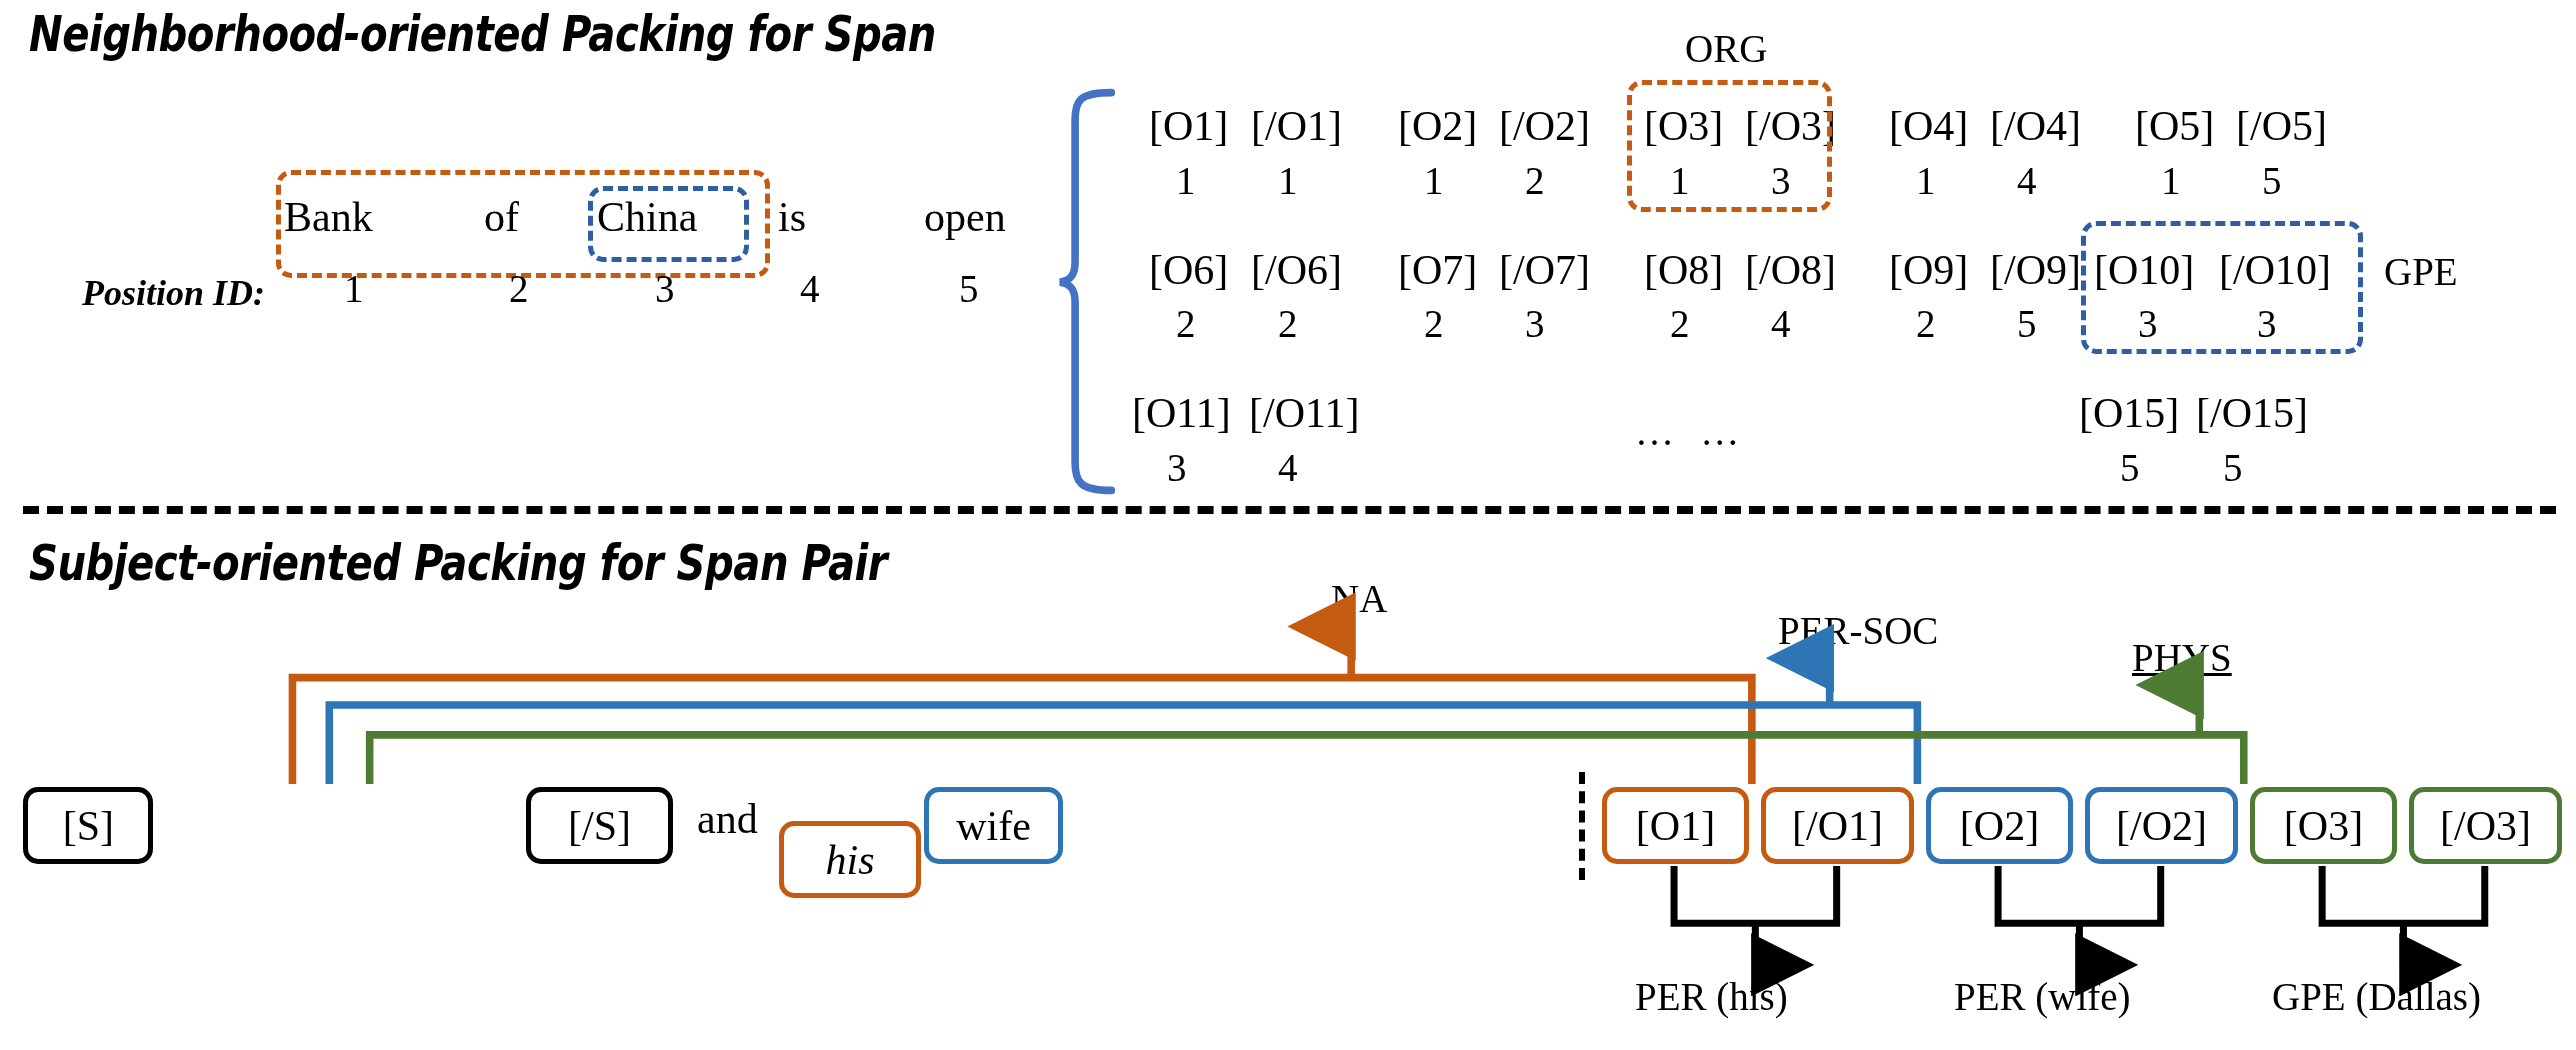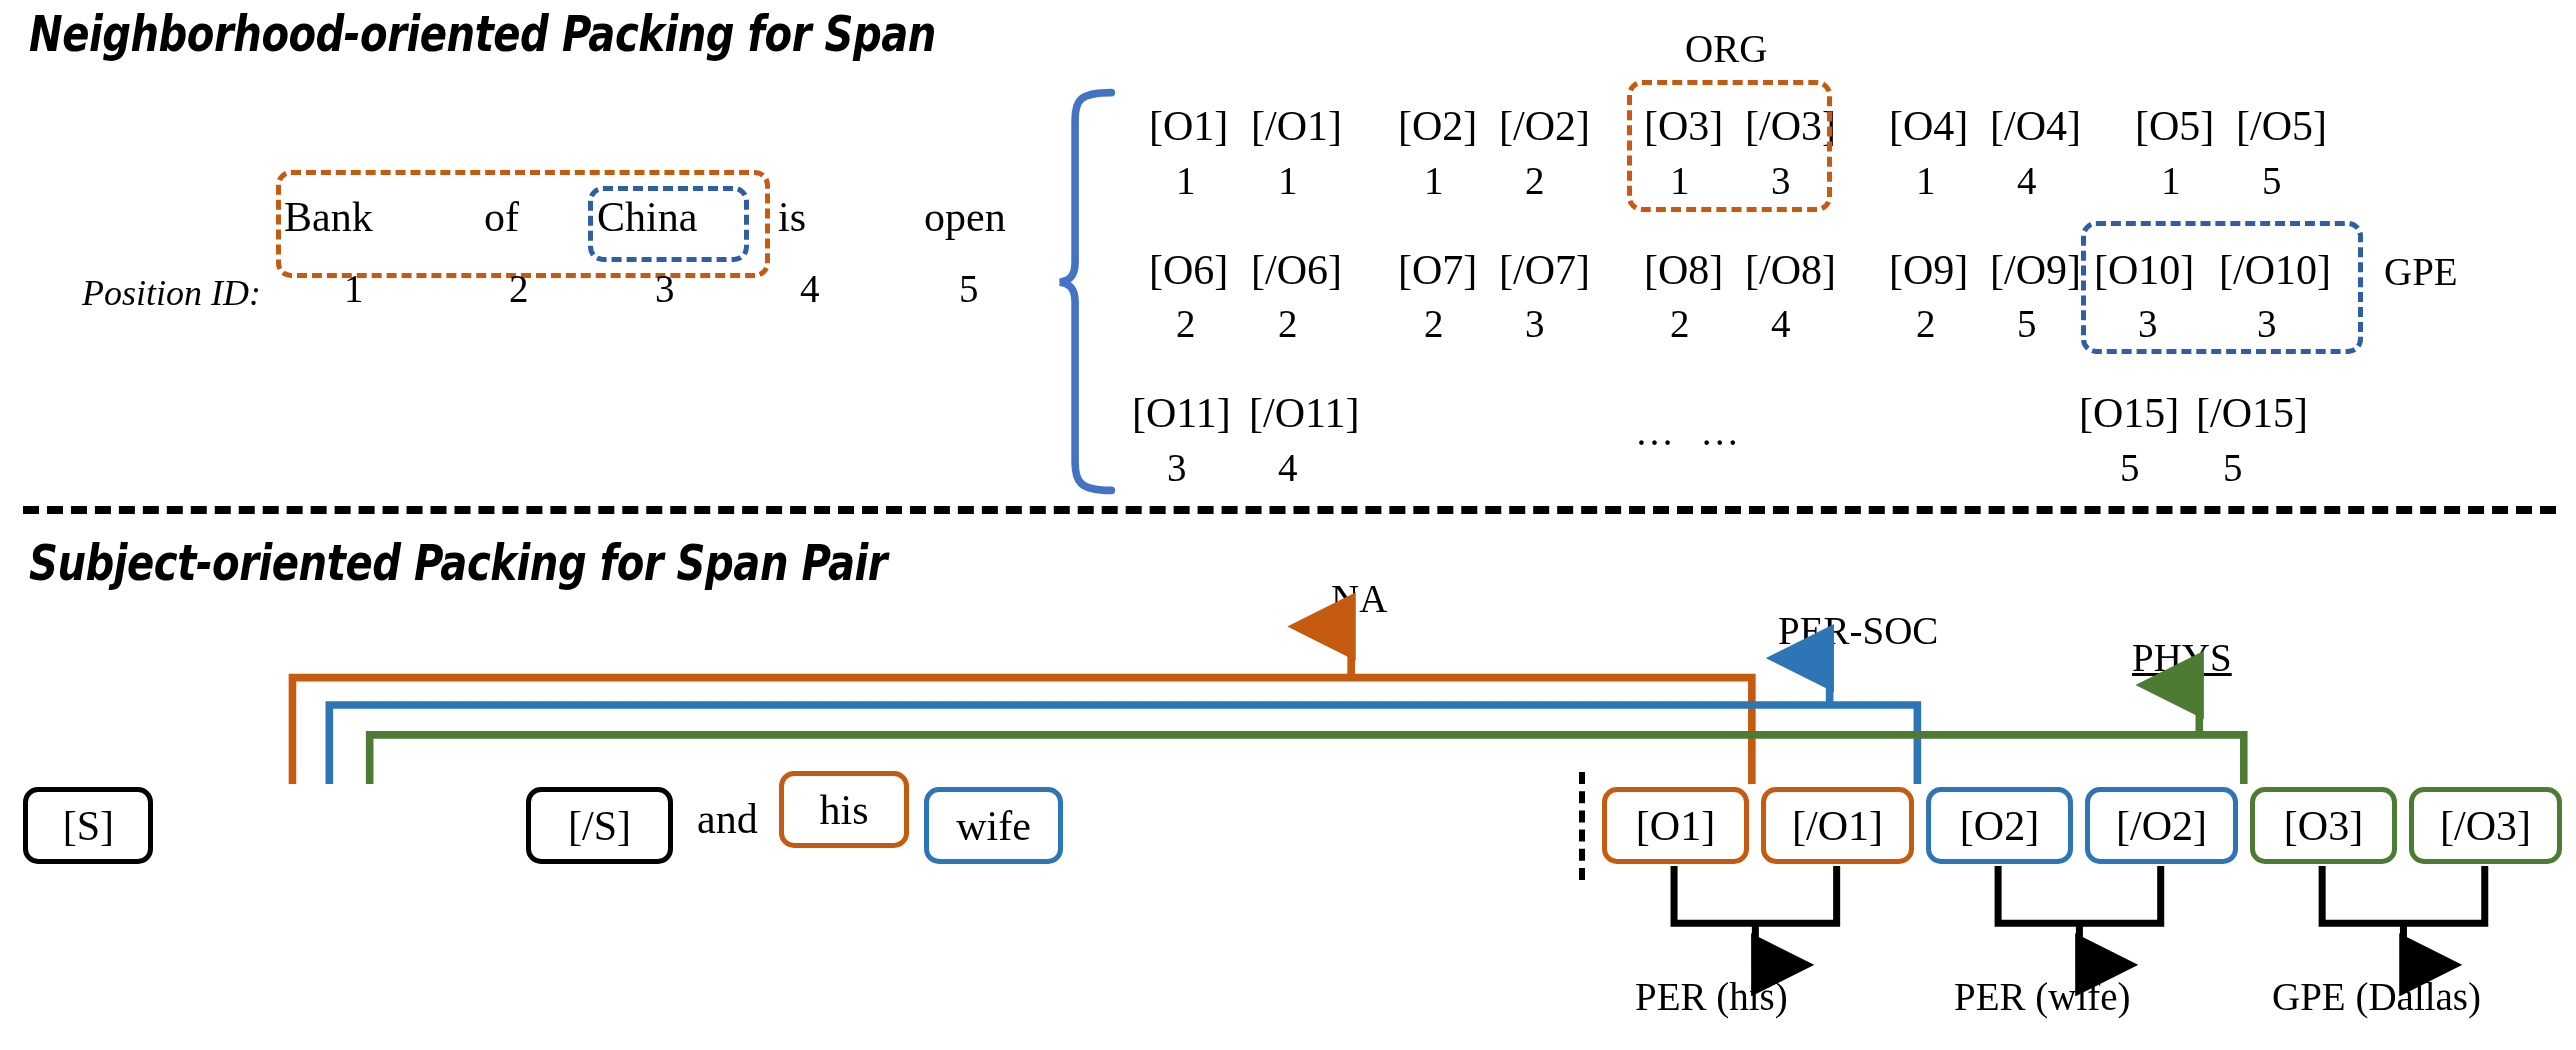--- a/index.html
+++ b/index.html
@@ -17,21 +17,21 @@
     white-space:nowrap;letter-spacing:-0.6px;
   }
   #title-top{left:29px;top:5.8px;font-size:49px;}
   #title-bottom{left:29px;top:535px;font-size:49px;}
 
   
   .serif{font-family:"Liberation Serif","DejaVu Serif",serif;white-space:nowrap;}
   .tok{font-size:42px;}
   .num{font-size:39px;}
   .lbl{font-size:39px;}
-  .ital{font-style:italic;}
+  .ital{font-style:italic;font-weight:bold;}
 
   
   .dash-box{position:absolute;border-style:dashed;border-radius:15px;box-sizing:border-box;}
   .dash-orange{border:5.3px dashed #C55A11;}
   .dash-blue{border:5.3px dashed #2E5FA3;}
 
   
   .tokbox{
     position:absolute;box-sizing:border-box;
     border-radius:15px;background:#fff;
@@ -149,21 +149,21 @@
 
   <div class="section-title abs" id="title-bottom">Subject-oriented Packing for Span Pair</div>
 
   <div class="serif lbl abs" style="left:1331px;top:576px;">NA</div>
   <div class="serif lbl abs" style="left:1778px;top:608px;">PER-SOC</div>
   <div class="serif lbl abs" style="left:2132px;top:635px;text-decoration:underline;">PHYS</div>
 
   <div class="tokbox b-black" style="left:23.4px;top:787px;width:130px;height:77px;">[S]</div>
   <div class="tokbox b-black" style="left:526px;top:787px;width:147px;height:77px;">[/S]</div>
   <div class="word abs" style="left:697px;top:795px;">and</div>
-  <div class="tokbox b-orange" style="left:779px;top:771px;width:130px;height:77px;">his</div>
+  <div class="tokbox b-orange" style="left:779px;top:821px;width:142px;height:77px;font-style:italic;">his</div>
   <div class="tokbox b-blue" style="left:924px;top:787px;width:139px;height:77px;">wife</div>
 
   <div class="vdash" style="left:1579px;top:772px;height:108px;"></div>
 
   <div class="tokbox b-orange" style="left:1602px;top:787px;width:147px;height:77px;">[O1]</div>
   <div class="tokbox b-orange" style="left:1761px;top:787px;width:153px;height:77px;">[/O1]</div>
   <div class="tokbox b-blue" style="left:1926px;top:787px;width:147px;height:77px;">[O2]</div>
   <div class="tokbox b-blue" style="left:2085px;top:787px;width:153px;height:77px;">[/O2]</div>
   <div class="tokbox b-green" style="left:2250px;top:787px;width:147px;height:77px;">[O3]</div>
   <div class="tokbox b-green" style="left:2409px;top:787px;width:153px;height:77px;">[/O3]</div>

